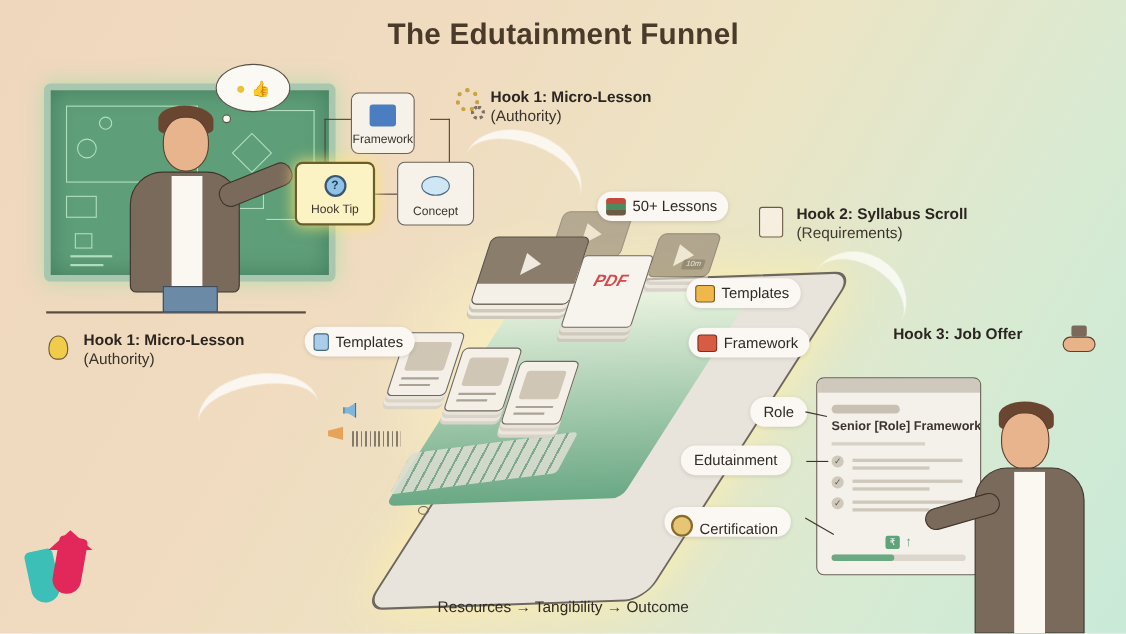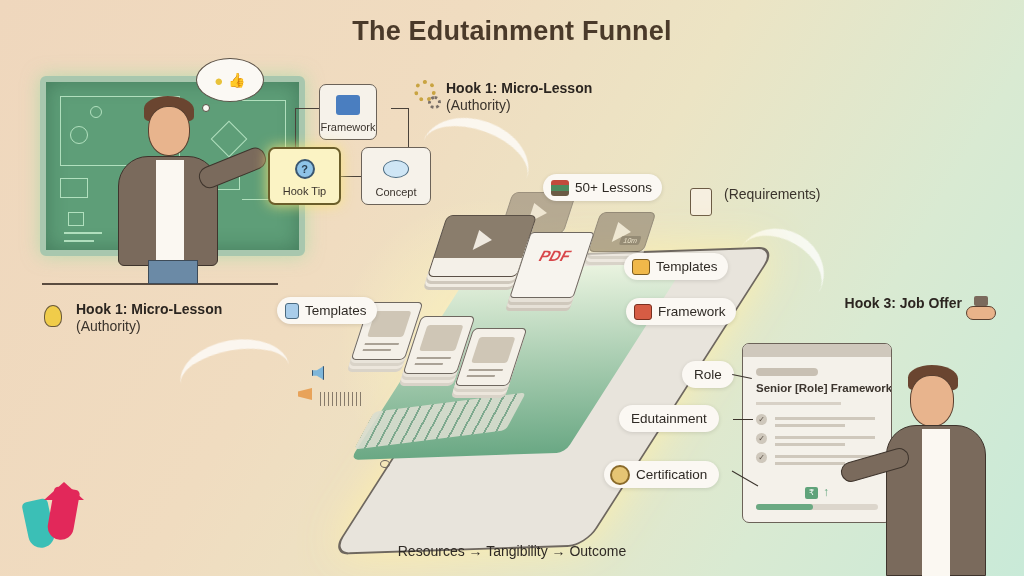--- a/index.html
+++ b/index.html
@@ -161,25 +161,26 @@
 <div class="abs" style="left:414px;top:80px;width:22px;height:22px;border:4px dotted #c9a442;border-radius:50%;"></div>
 <div class="abs" style="left:428px;top:96px;width:13px;height:13px;border:3px dotted #7a7068;border-radius:50%;"></div>
 
 <div class="hook" style="left:76px;top:301px;">
   <span class="h">Hook 1: Micro-Lesson</span>
   <span class="s">(Authority)</span>
 </div>
 <div class="abs" style="left:44px;top:305px;width:18px;height:22px;background:#f0cc4a;border:1.5px solid #6a5a3a;border-radius:50% 50% 40% 40%;"></div>
 
 <div class="hook" style="left:724px;top:186px;">
+  <span class="h">Hook 2: Syllabus Scroll</span>
   <span class="s">(Requirements)</span>
 </div>
 <div class="abs" style="left:690px;top:188px;width:22px;height:28px;background:#f6efe0;border:1.5px solid #6b5a44;border-radius:3px;"></div>
 
-<div class="hook" style="left:812px;top:295px;text-align:right;width:150px;">
+<div class="hook" style="left:812px;top:295px;text-align:left;width:150px;">
   <span class="h">Hook 3: Job Offer</span>
 </div>
 <div class="abs" style="left:966px;top:296px;width:30px;height:28px;">
   <div style="position:absolute;left:8px;top:0;width:14px;height:10px;background:#7b6a5c;border-radius:2px;"></div>
   <div style="position:absolute;left:0;top:10px;width:30px;height:14px;background:#e9b38a;border:1.5px solid #5a4030;border-radius:8px;"></div>
 </div>
 
 <div class="arrow-soft" style="left:420px;top:120px;width:110px;height:80px;transform:rotate(20deg);"></div>
 <div class="arrow-soft" style="left:180px;top:340px;width:110px;height:70px;transform:rotate(-10deg);"></div>
 <div class="arrow-soft" style="left:735px;top:230px;width:90px;height:80px;transform:rotate(30deg);"></div>
@@ -266,21 +267,21 @@
 </div>
 
 <div class="pill" style="left:682px;top:361px;padding:0 12px;">
   <span>Role</span>
 </div>
 <div class="lead" style="left:732px;top:376px;width:20px;transform:rotate(12deg);"></div>
 <div class="pill" style="left:619px;top:405px;padding:0 12px;">
   <span>Edutainment</span>
 </div>
 <div class="lead" style="left:733px;top:419px;width:20px;"></div>
-<div class="pill" style="left:604px;top:461px;padding:0 12px 0 6px;">
+<div class="pill" style="left:604px;top:461px;padding:0 12px 0 6px;align-items:flex-end;">
   <span style="width:20px;height:20px;border-radius:50%;background:#e6c574;border:2px solid #8a6a2a;display:inline-block;"></span>
   <span>Certification</span>
 </div>
 <div class="lead" style="left:730px;top:478px;width:30px;transform:rotate(30deg);"></div>
 
 <div class="abs person" style="left:840px;top:365px;width:180px;height:211px;">
   <div class="hair" style="left:68px;top:0;width:50px;height:26px;"></div>
   <div class="head" style="left:70px;top:10px;width:44px;height:52px;"></div>
   <div class="jacket" style="left:46px;top:60px;width:100px;height:151px;border-radius:30px 30px 0 0;"></div>
   <div class="shirt" style="left:82px;top:64px;width:28px;height:147px;"></div>

